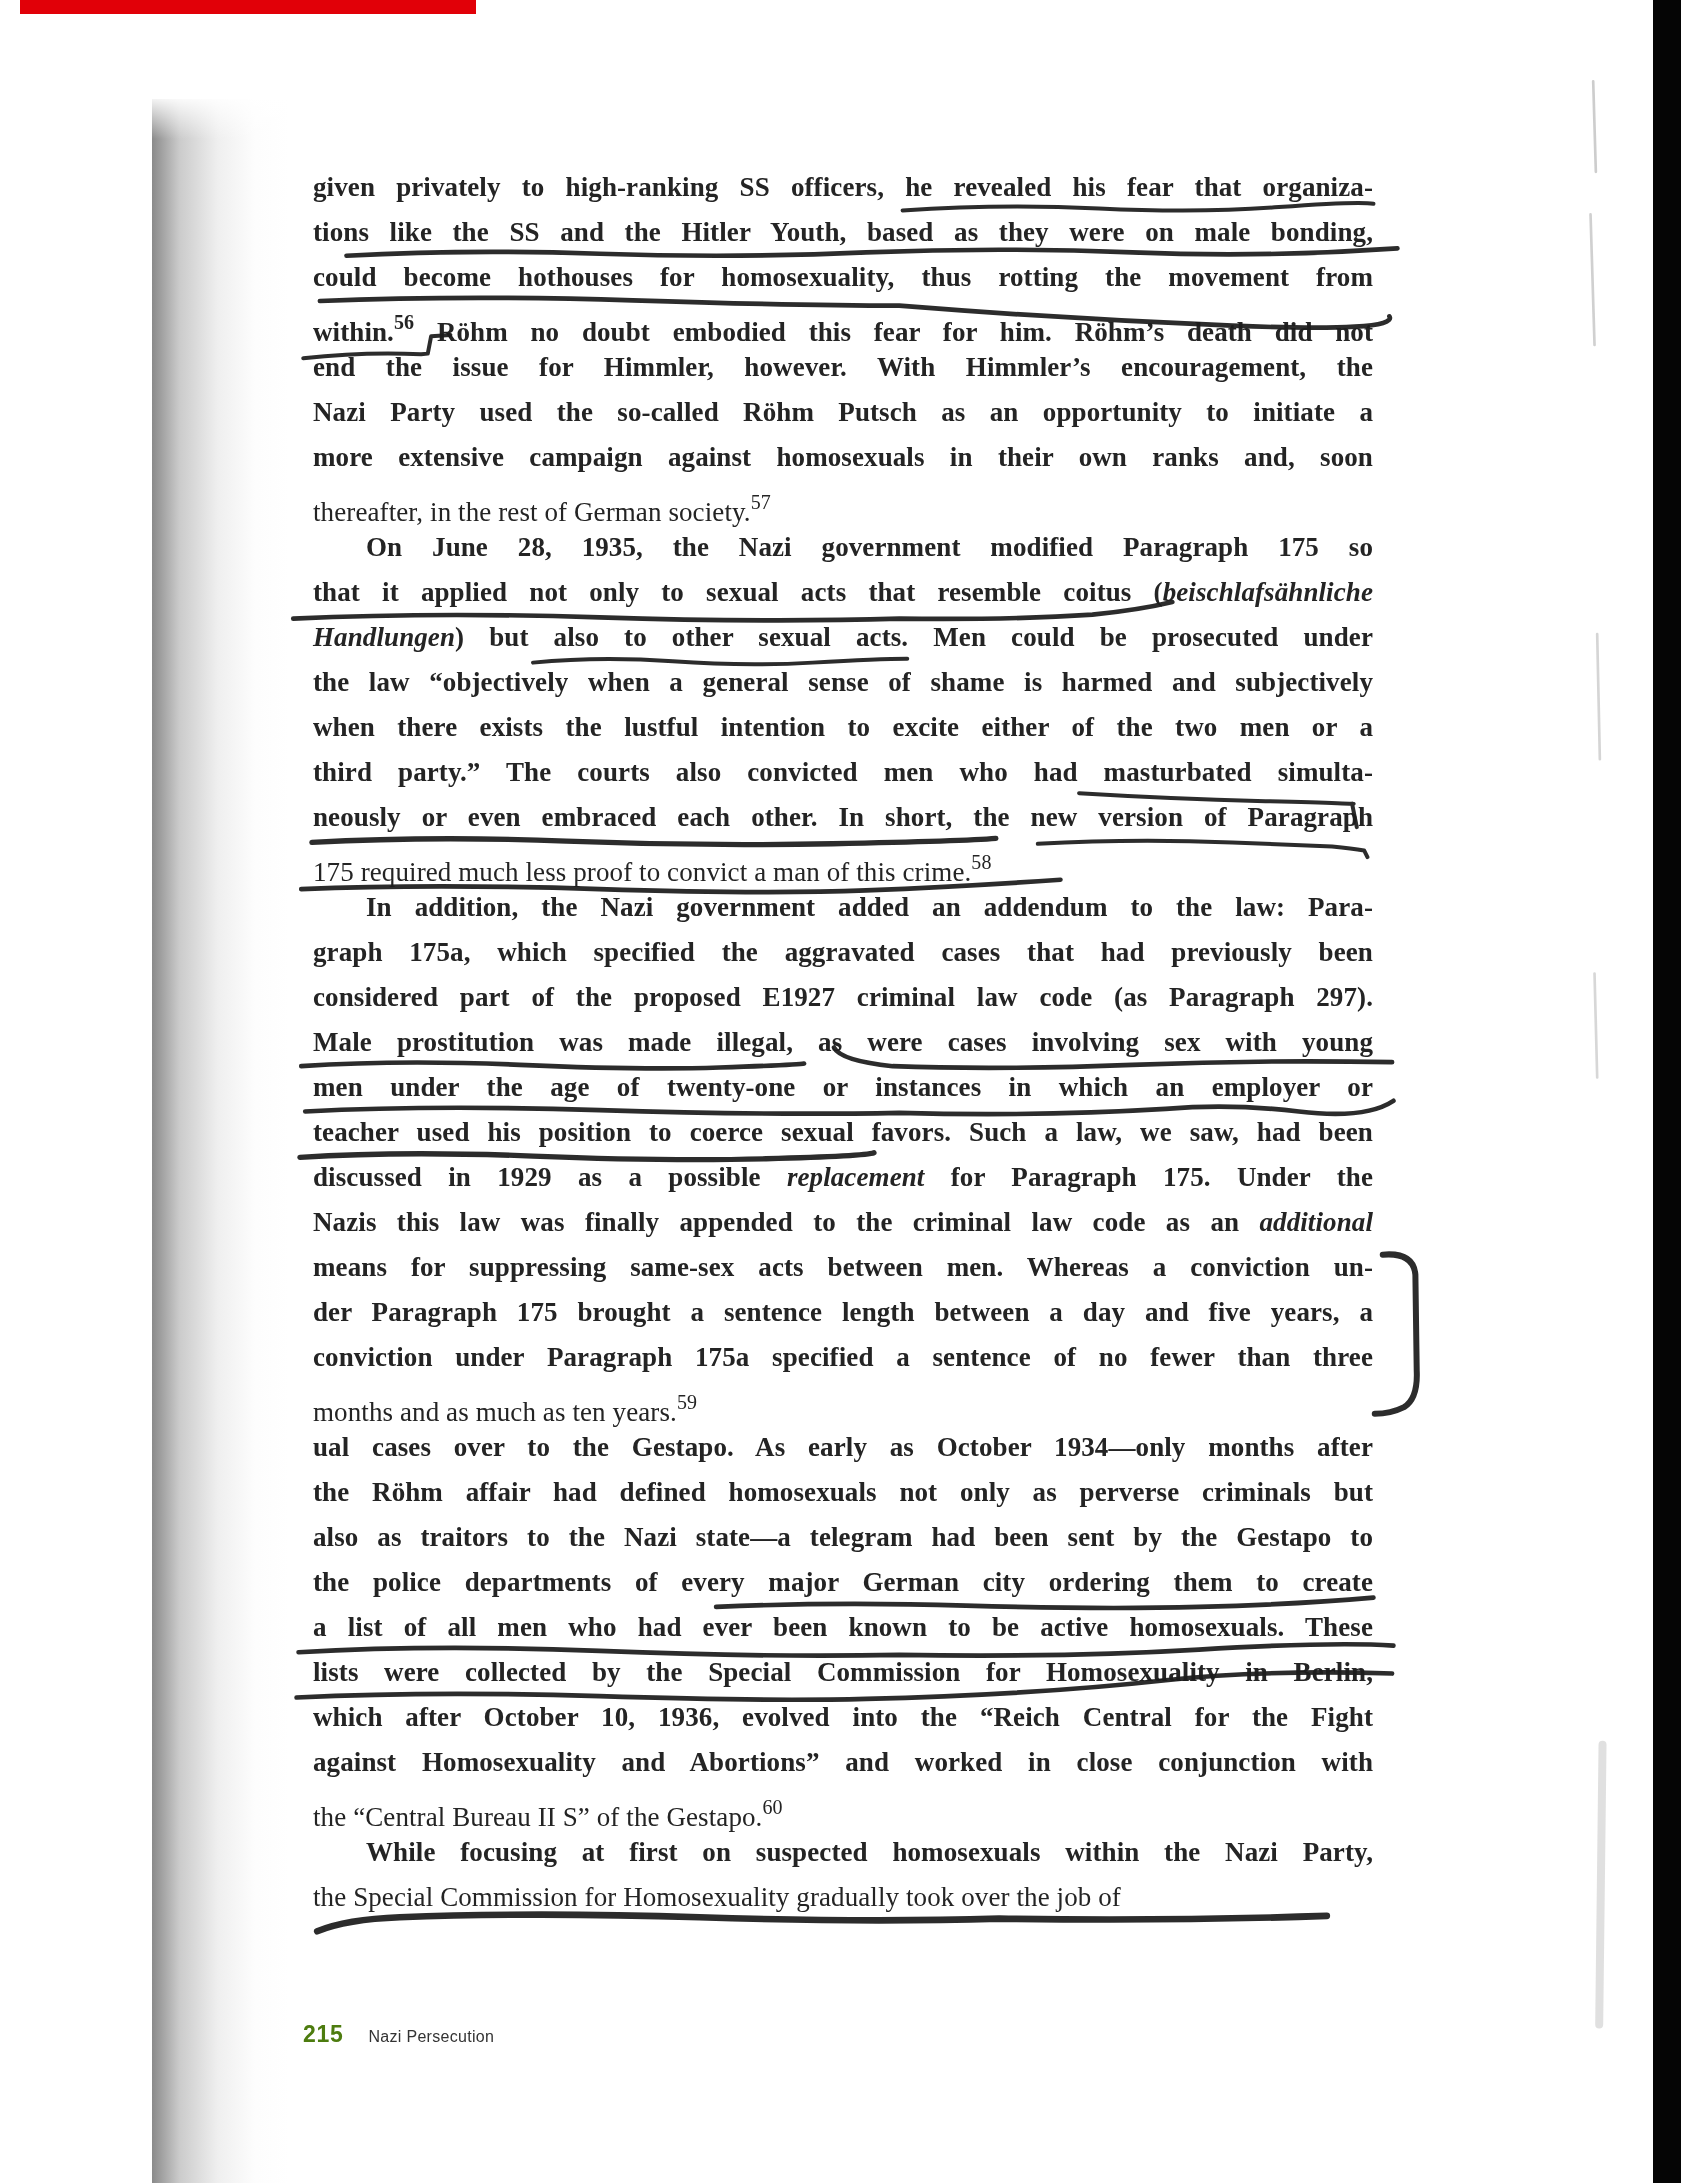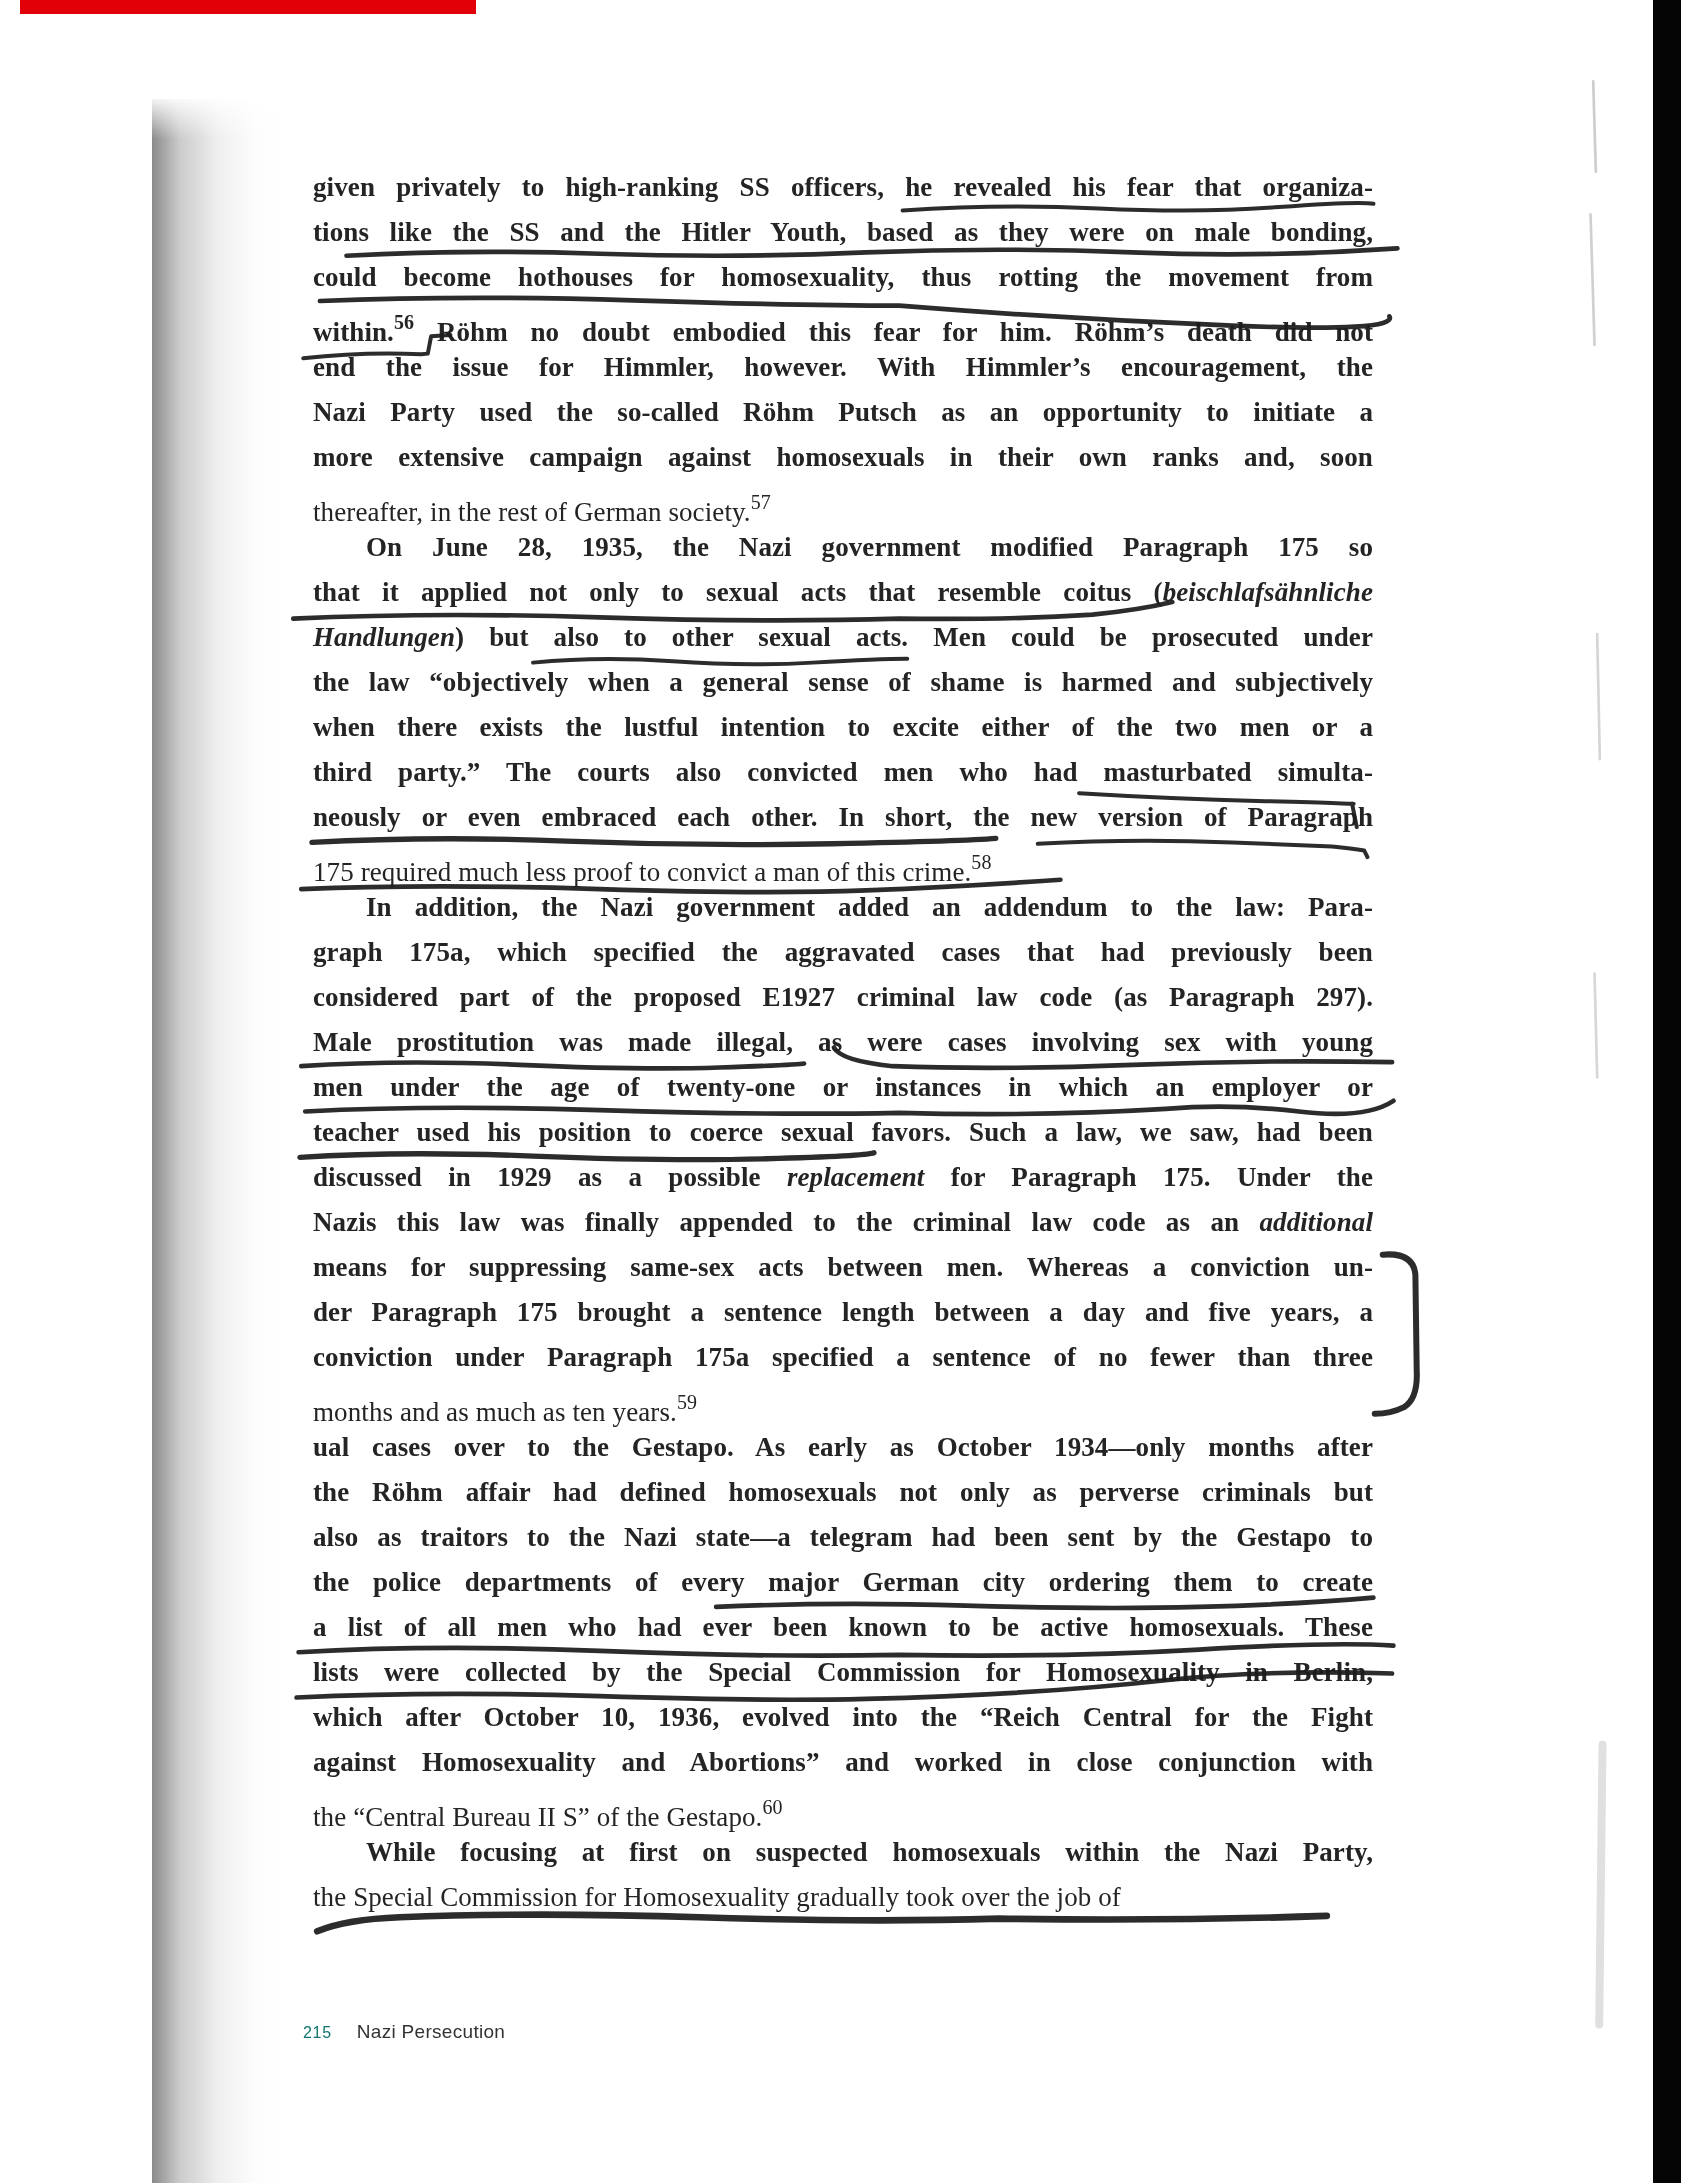--- a/index.html
+++ b/index.html
@@ -22,22 +22,22 @@
     box-sizing:border-box;width:1060px;letter-spacing:0.1px;}
   .text-line.justify{text-align:justify;text-align-last:justify;font-weight:bold;}
   .text-line.last{text-align:right;text-align-last:left;}
   .text-line.indent{padding-left:53px;}
   .seg-i{font-style:italic;}
   .seg-sup{font-size:20px;vertical-align:12px;}
   #pen-layer{position:absolute;left:0;top:0;width:1682px;height:2183px;
     pointer-events:none;}
   #page-footer{position:absolute;left:303px;top:2021px;
     font-family:"Liberation Sans",sans-serif;display:flex;align-items:baseline;}
-  #footer-page-number{font-size:16px;font-weight:400;color:#0f766e;letter-spacing:0.7px;}
-  #footer-title{font-size:19px;font-weight:400;color:#333333;margin-left:25px;
+  #footer-page-number{font-size:23px;font-weight:700;color:#4d7c0f;letter-spacing:0.7px;}
+  #footer-title{font-size:16px;font-weight:400;color:#333333;margin-left:25px;
     letter-spacing:0.3px;}
 </style>
 </head>
 <body>
 
 <div class="artifact" id="red-bar" style="background: rgb(225, 0, 8);"></div>
 <div class="artifact" id="black-bar" style="background: rgb(5, 5, 5);"></div>
 <div class="artifact" id="spine-shadow"></div>
 <div class="artifact" id="spine-shadow-top"></div>
 

